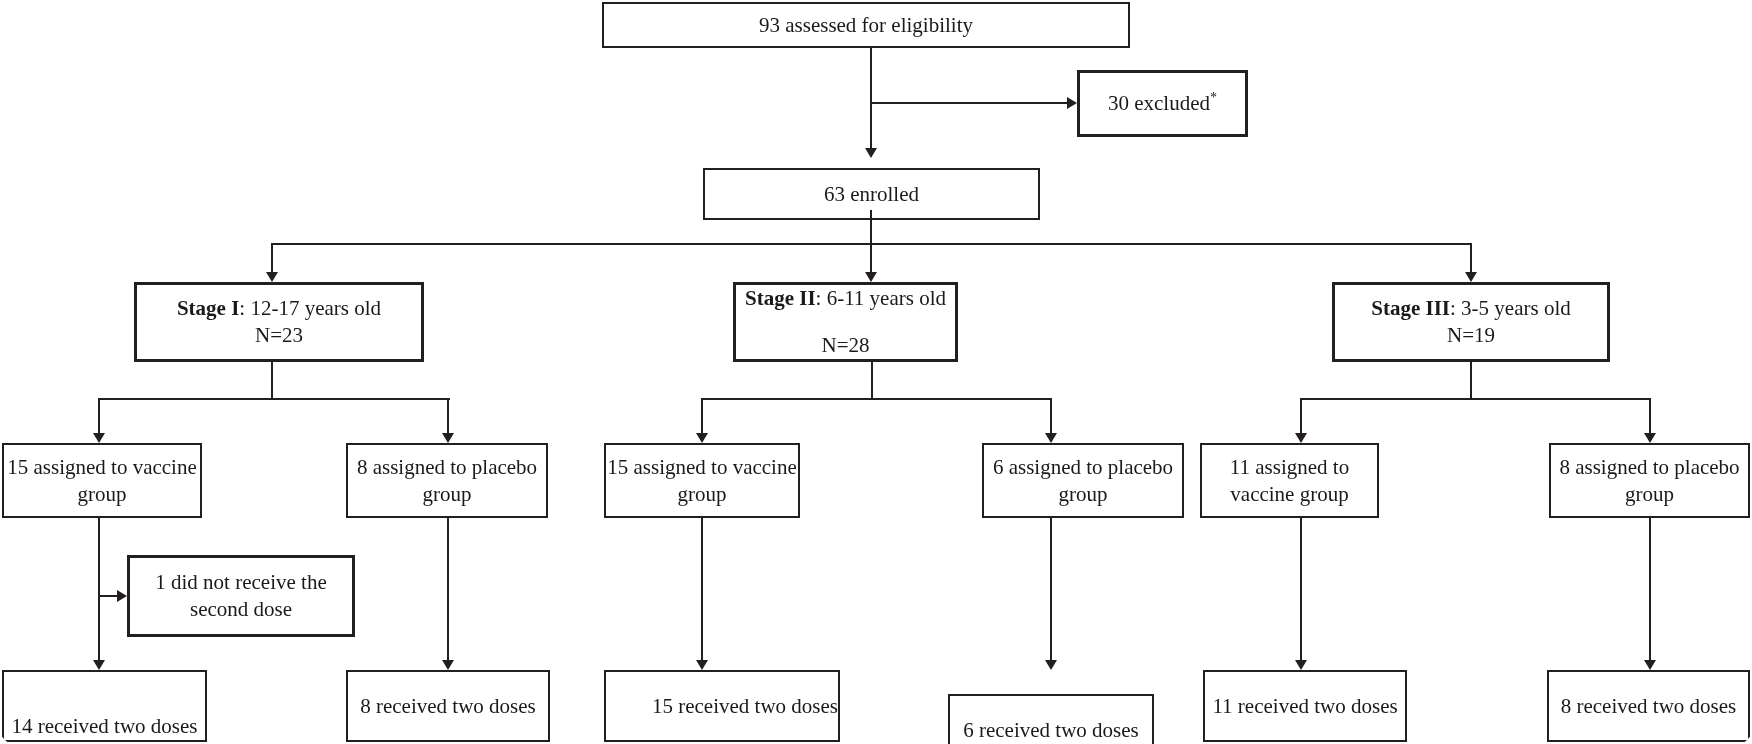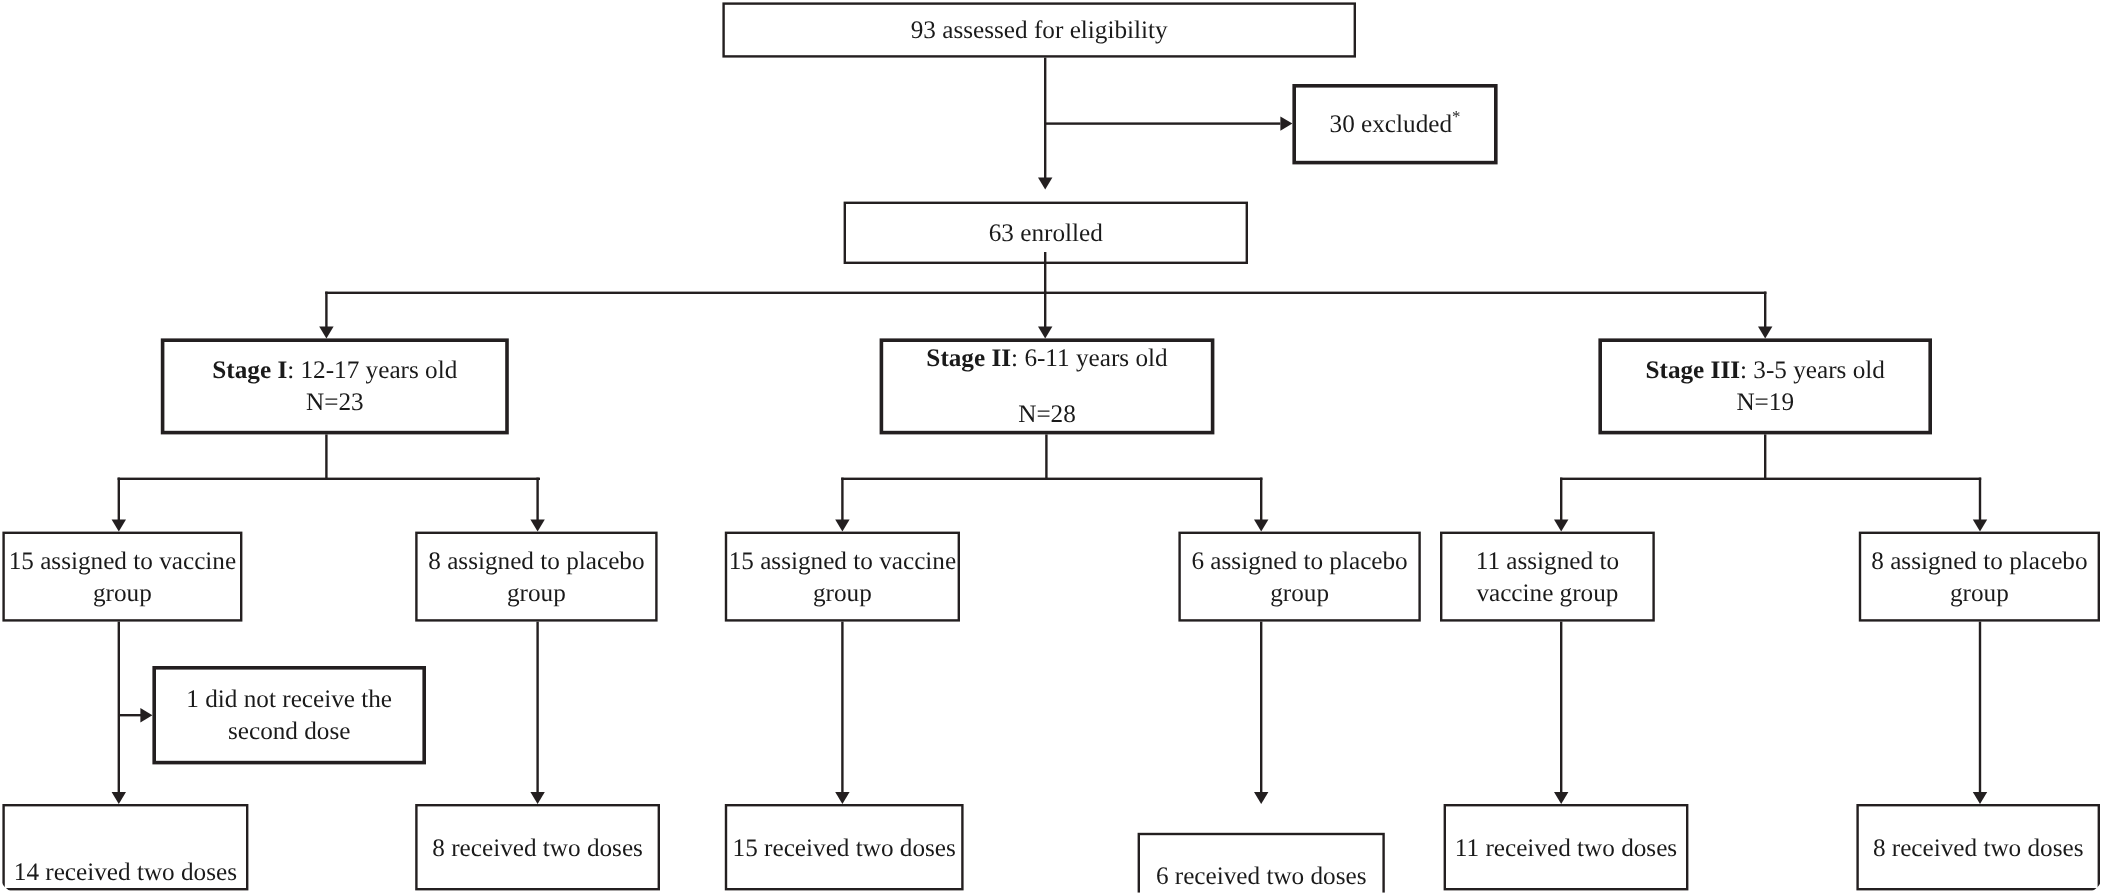--- a/index.html
+++ b/index.html
@@ -67,21 +67,21 @@
 
   <div class="box" style="left:703px; top:168px; width:337px; height:52px;">
     <span>63 enrolled</span>
   </div>
 
   <div class="box thick stage" style="left:134px; top:282px; width:290px; height:80px;">
     <div><b>Stage I</b><span>: 12-17 years old</span></div>
     <div>N=23</div>
   </div>
 
-  <div class="box thick stage" style="left:733px; top:282px; width:279px; height:80px;gap:20px;">
+  <div class="box thick stage" style="left:733px; top:282px; width:225px; height:80px;gap:20px;">
     <div><b>Stage II</b><span>: 6-11 years old</span></div>
     <div>N=28</div>
   </div>
 
   <div class="box thick stage" style="left:1332px; top:282px; width:278px; height:80px;">
     <div><b>Stage III</b><span>: 3-5 years old</span></div>
     <div>N=19</div>
   </div>
 
   <div class="box" style="left:2px; top:443px; width:200px; height:75px;">
@@ -106,21 +106,21 @@
   <div class="box thick" style="left:127px; top:555px; width:228px; height:82px;">
     <span>1 did not receive the second dose</span>
   </div>
 
   <div class="box" style="left:2px; top:670px; width:205px; height:72px;justify-content:flex-end;">
     <span>14 received two doses</span>
   </div>
   <div class="box" style="left:346px; top:670px; width:204px; height:72px;">
     <span>8 received two doses</span>
   </div>
-  <div class="box" style="left:604px; top:670px; width:199px; height:72px;">
+  <div class="box" style="left:604px; top:670px; width:236px; height:72px;align-items:flex-end;">
     <span>15 received two doses</span>
   </div>
   <div class="box" style="left:948px; top:670px; width:206px; height:72px;margin-top:24px;">
     <span>6 received two doses</span>
   </div>
   <div class="box" style="left:1203px; top:670px; width:204px; height:72px;">
     <span>11 received two doses</span>
   </div>
   <div class="box" style="left:1547px; top:670px; width:203px; height:72px;">
     <span>8 received two doses</span>

